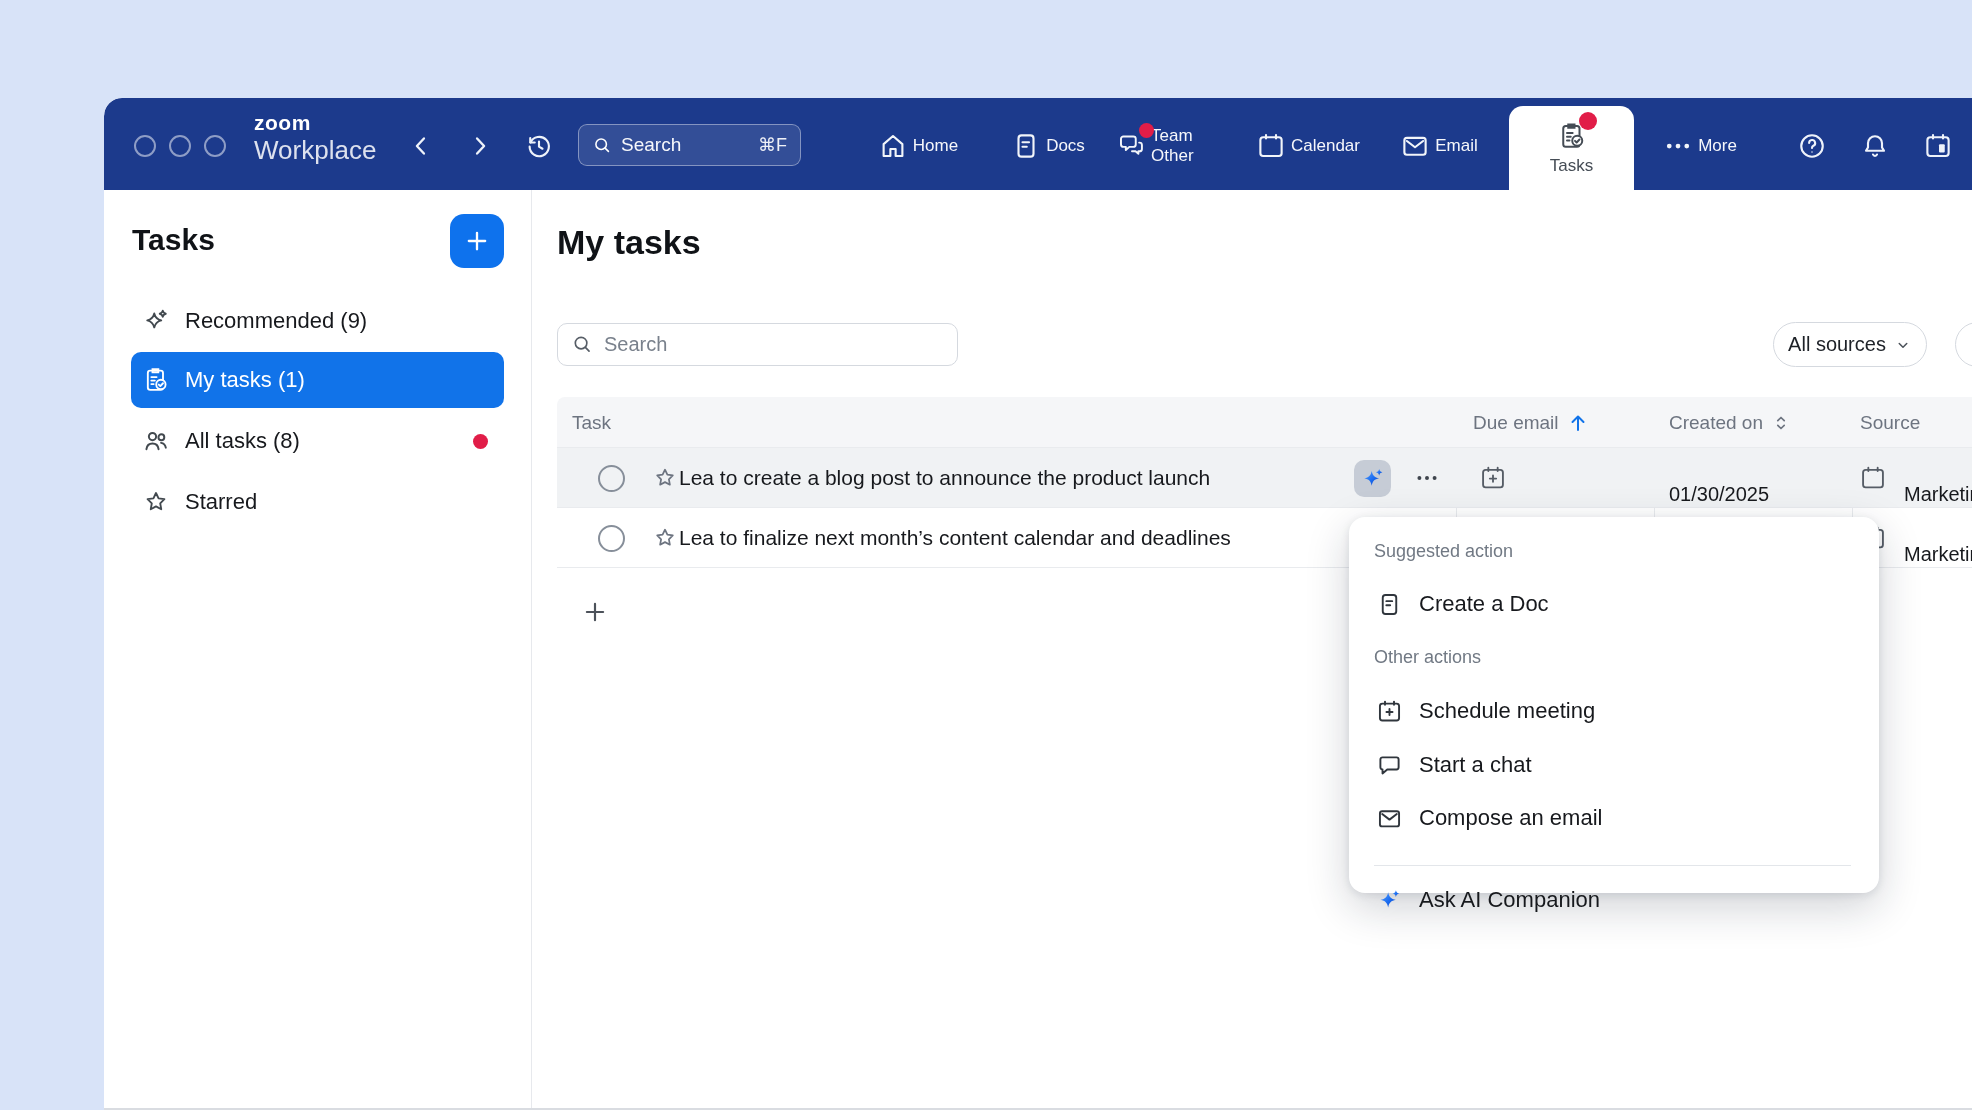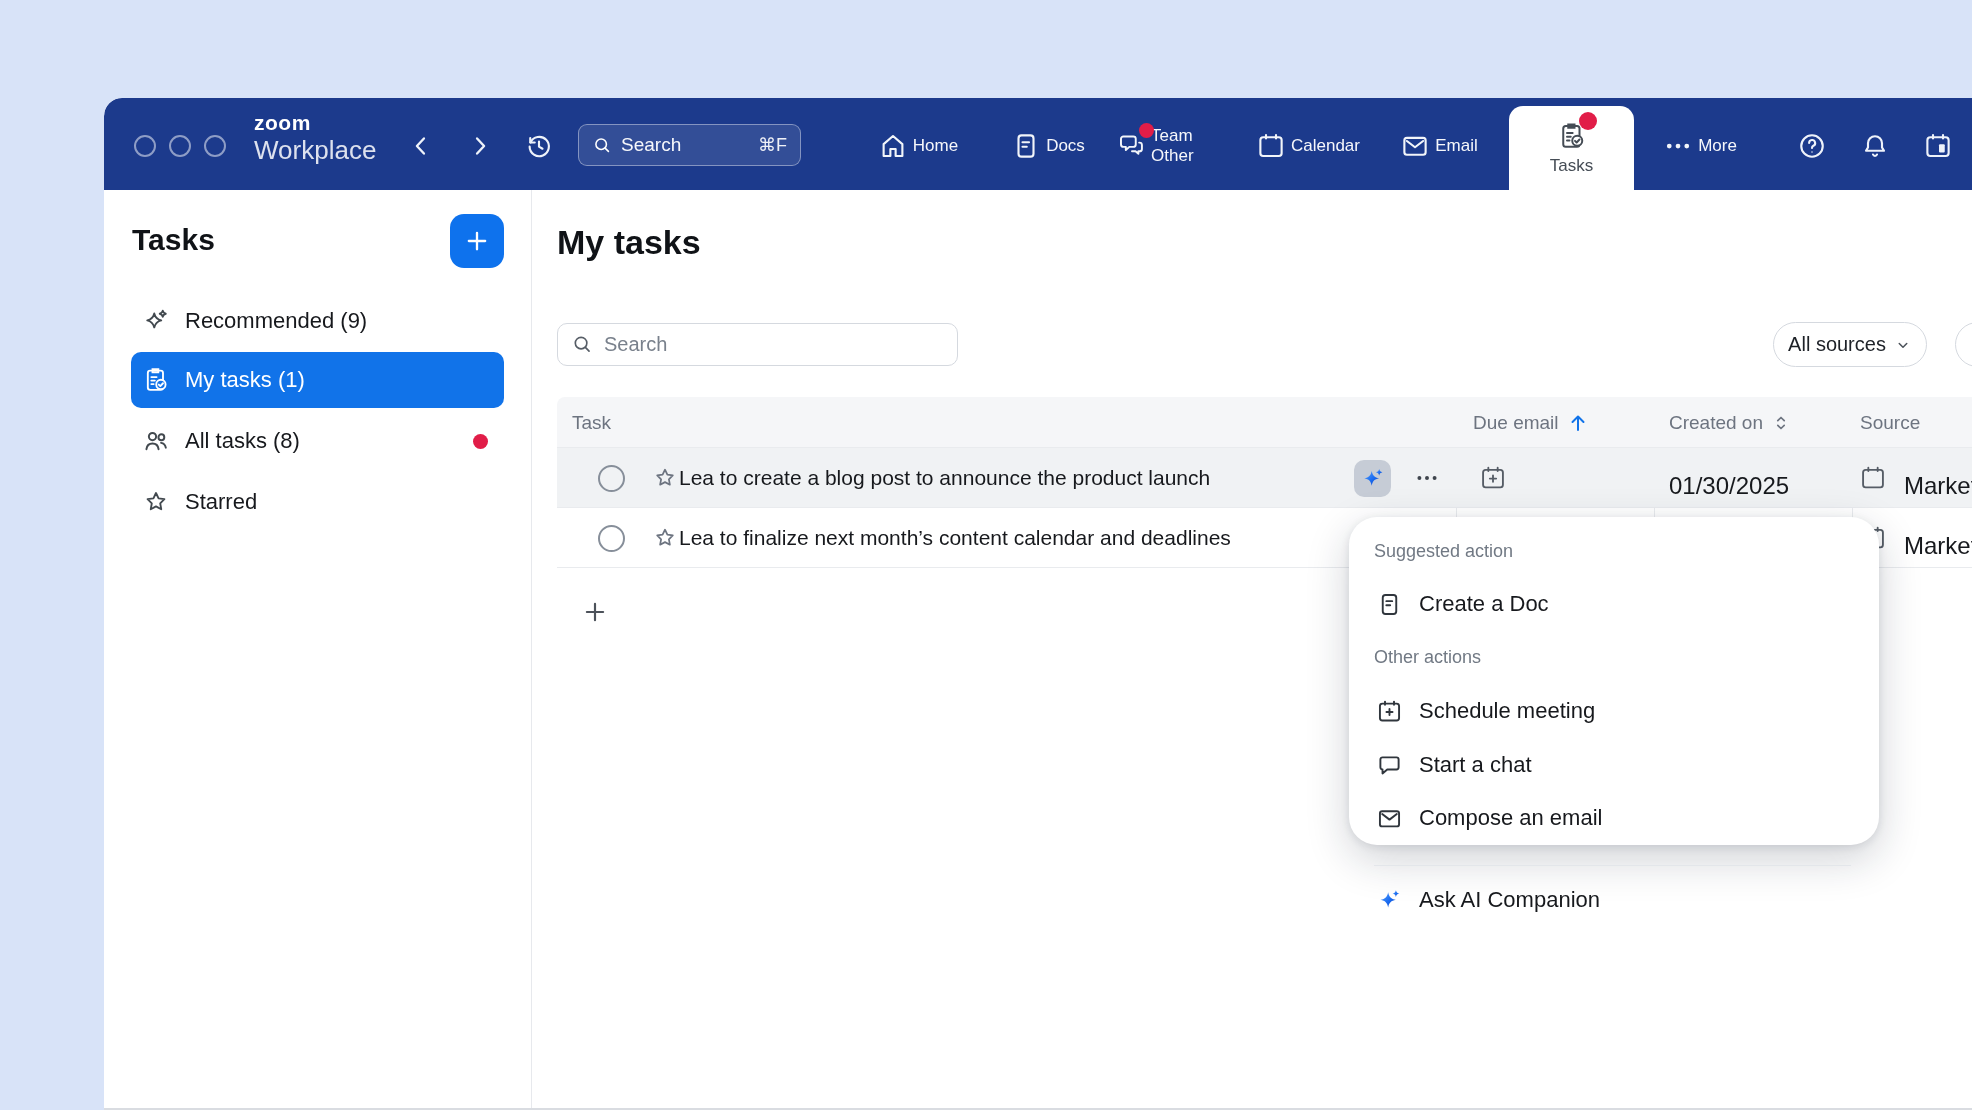--- a/index.html
+++ b/index.html
@@ -63,25 +63,25 @@
   .thead{position:absolute;left:25px;right:0;top:207px;height:51px;background:var(--header-bg);border-radius:8px 0 0 0;border-bottom:1px solid var(--line);font-size:19px;color:var(--gray);}
   .th{position:absolute;top:0;height:51px;display:flex;align-items:center;gap:7px;}
   .col-div{position:absolute;width:1px;top:258px;height:120px;background:var(--line);}
   .trow{position:absolute;left:25px;right:0;height:60px;border-bottom:1px solid var(--line);cursor:pointer;}
   .trow .title{position:absolute;left:122px;top:0;height:60px;display:flex;align-items:center;font-size:21px;color:var(--ink);white-space:nowrap;}
   .rowcircle{position:absolute;left:41px;top:17px;width:27px;height:27px;border-radius:50%;border:2px solid #878f9a;cursor:pointer;}
   .rowstar{position:absolute;left:95px;top:17px;width:26px;height:26px;color:var(--gray);cursor:pointer;}
   .ai-btn{position:absolute;left:797px;top:12px;width:37px;height:37px;border-radius:10px;background:#c6ccd6;display:flex;align-items:center;justify-content:center;cursor:pointer;}
   .dots{position:absolute;left:856px;top:16px;width:28px;height:28px;color:#3f454d;cursor:pointer;}
   .cell-ic{position:absolute;top:16px;width:28px;height:28px;color:#565d66;}
-  .cell-txt{position:absolute;top:8px;height:60px;display:flex;align-items:center;font-size:24px;color:var(--ink);white-space:nowrap;}
+  .cell-txt{position:absolute;top:16px;height:60px;display:flex;align-items:center;font-size:20px;color:var(--ink);white-space:nowrap;}
   .add-row{position:absolute;left:50px;top:409px;width:26px;height:26px;color:#4c525a;cursor:pointer;}
 
   
-  .popup{position:absolute;left:817px;top:327px;width:530px;height:328px;background:#fff;border-radius:28px;box-shadow:0 14px 44px rgba(20,30,50,.20),0 2px 8px rgba(20,30,50,.10);z-index:50;}
+  .popup{position:absolute;left:817px;top:327px;width:530px;height:376px;background:#fff;border-radius:16px;box-shadow:0 14px 44px rgba(20,30,50,.20),0 2px 8px rgba(20,30,50,.10);z-index:50;}
   .pm-label{position:absolute;left:25px;height:36px;display:flex;align-items:center;font-size:18px;color:#717984;}
   .pm-item{position:absolute;left:0;right:0;height:54px;display:flex;align-items:center;padding-left:27px;gap:16px;font-size:22px;color:var(--ink);cursor:pointer;}
   .pm-item .ic{width:27px;height:27px;color:#30363d;}
   .pm-div{position:absolute;left:25px;right:28px;top:348px;height:1px;background:#e3e6ea;}
 </style>
 </head>
 <body>
 
 <svg width="0" height="0" style="position:absolute" aria-hidden="true">
   <defs>

